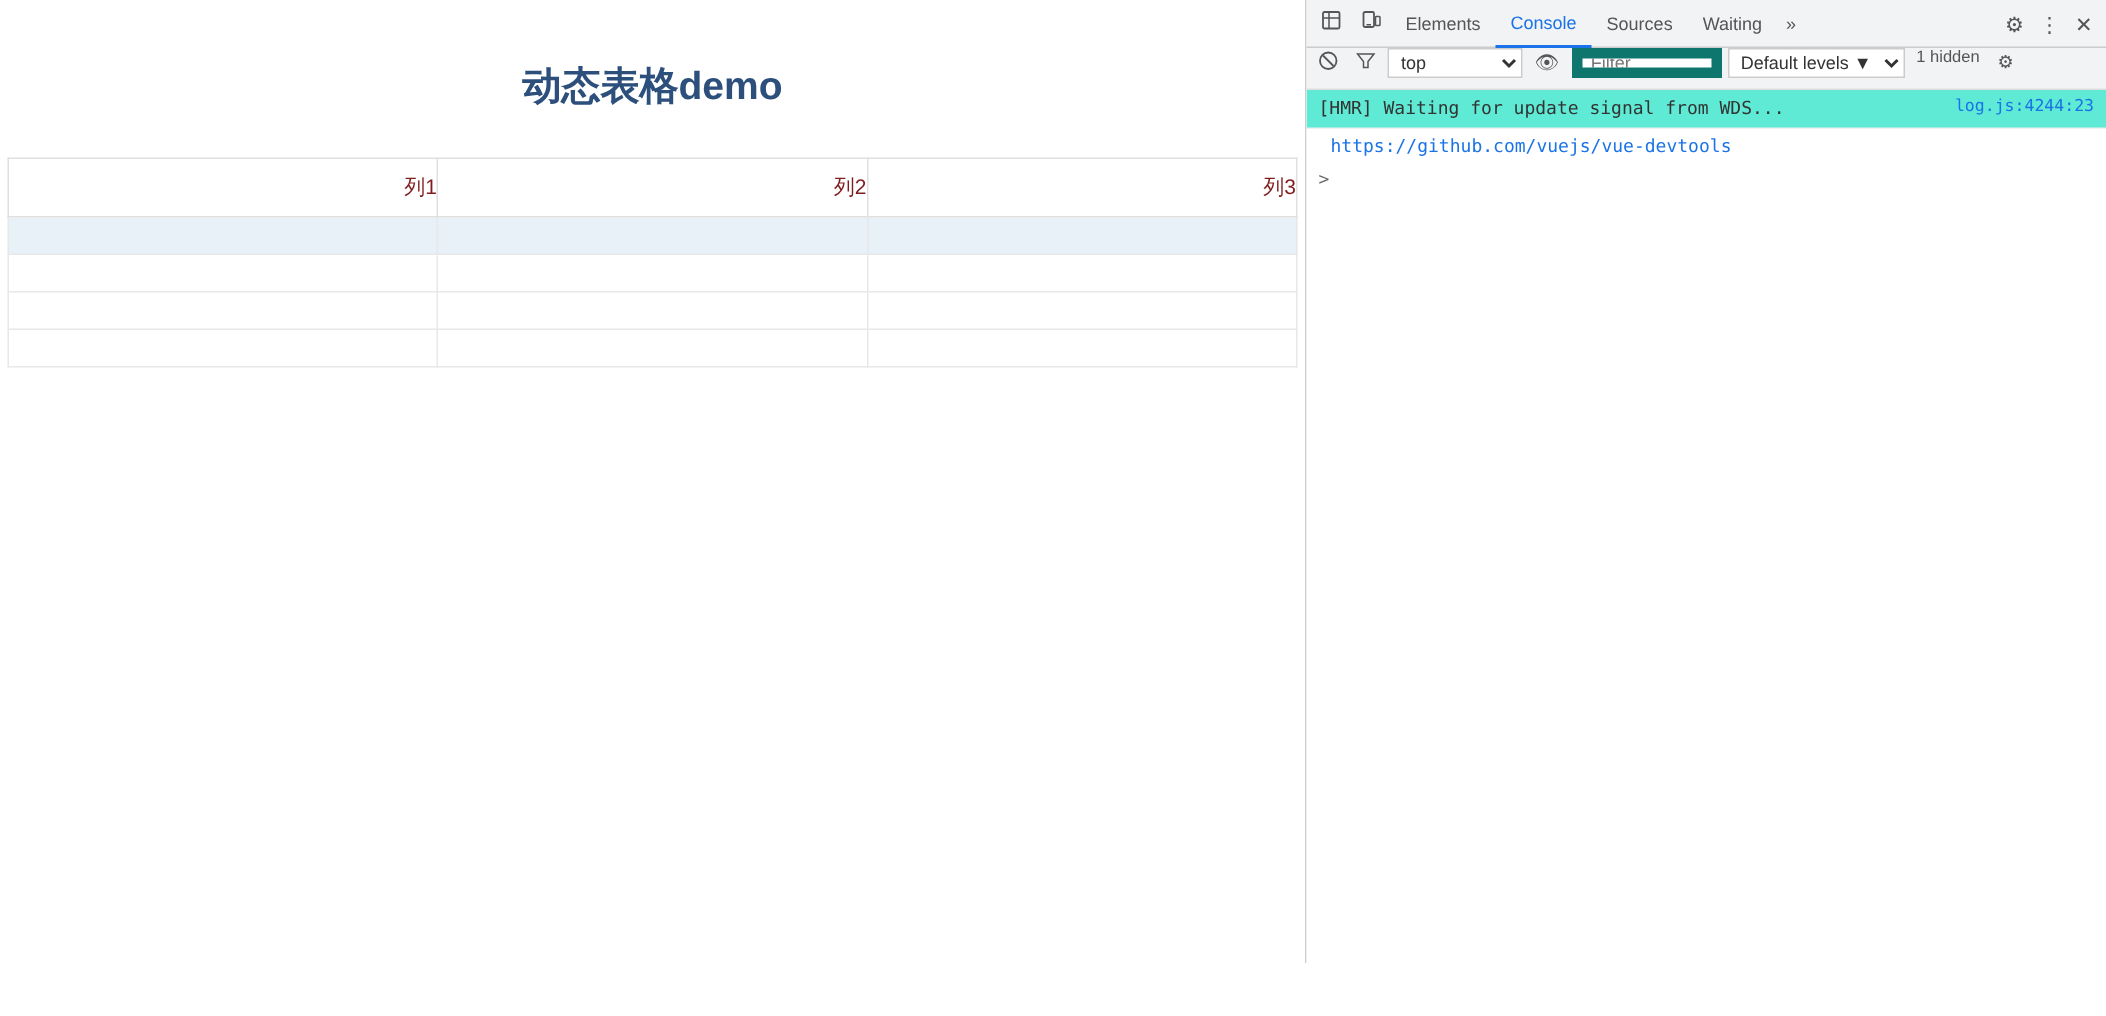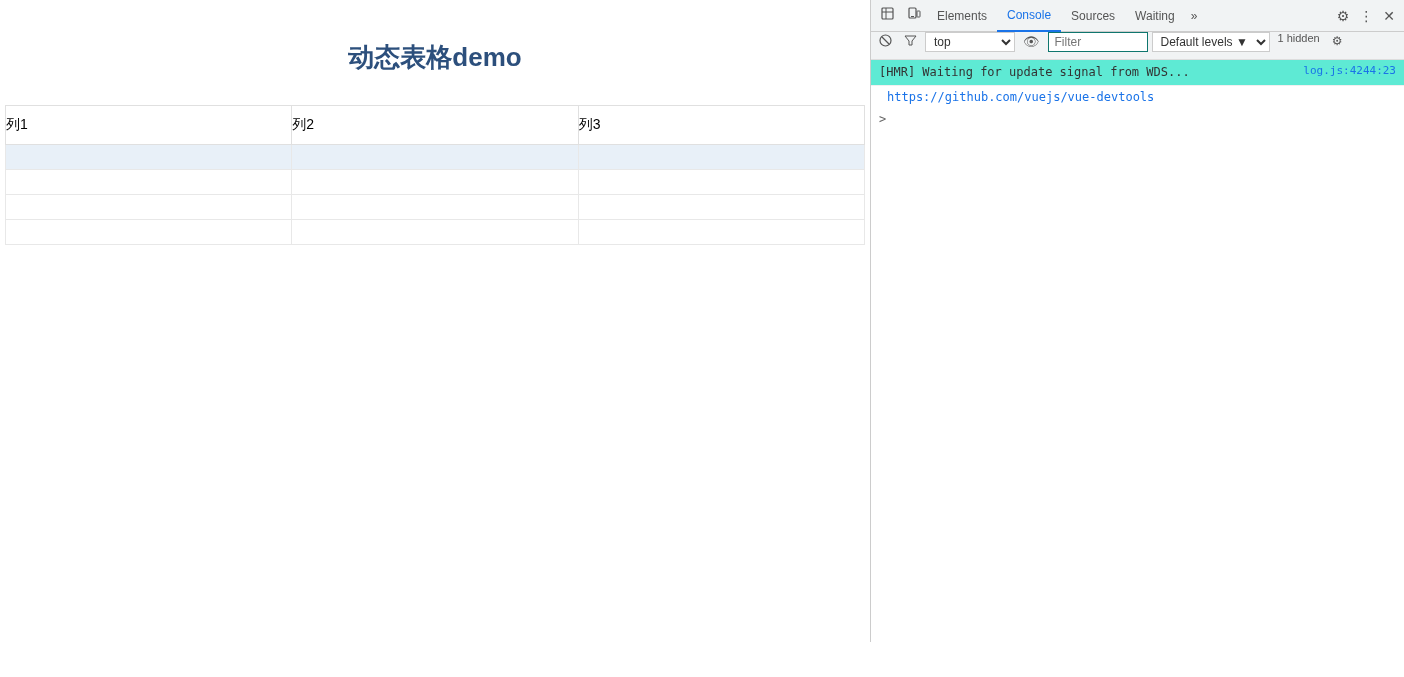--- a/index.html
+++ b/index.html
@@ -56,22 +56,22 @@
     }
 
     table {
       width: 100%;
       border-collapse: collapse;
     }
 
     thead tr th {
       border: 1px solid #e0e0e0;
       padding: 10px 0;
-      text-align: left;
-      color: #000000;
+      text-align: right;
+      color: #7f1d1d;
       font-weight: normal;
       font-size: 14px;
       background: #fff;
     }
 
     tbody tr td {
       border: 1px solid #e8e8e8;
       padding: 12px 0;
       text-align: center;
     }
@@ -181,21 +181,21 @@
       background: none;
       border: none;
       cursor: pointer;
       padding: 2px 4px;
       color: #555;
       font-size: 13px;
     }
 
     .console-filter {
       background: #fff;
-      border: 1px solid #0f766e;
+      border: 7px solid #0f766e;
       padding: 1px 6px;
       font-size: 12px;
       height: 20px;
       width: 100px;
       color: #aaa;
     }
 
     .console-level-select {
       font-size: 12px;
       background: #fff;

